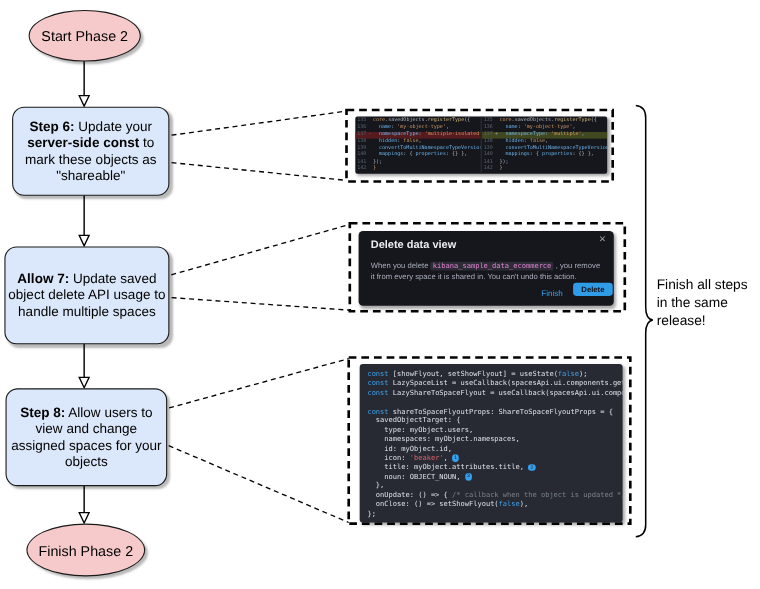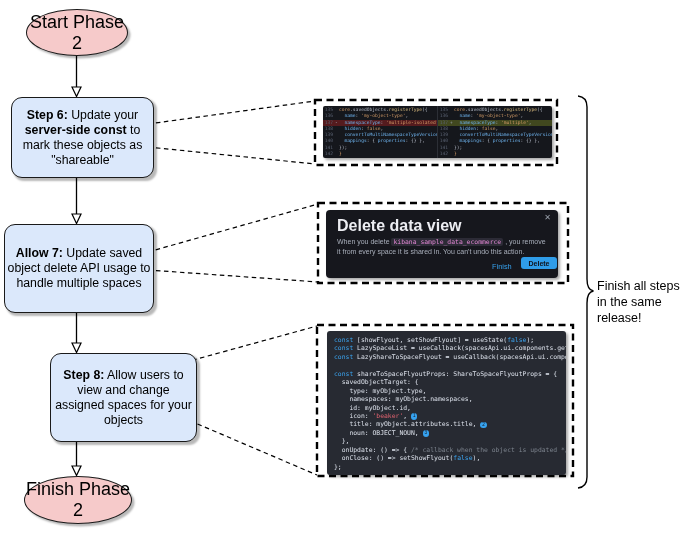--- a/index.html
+++ b/index.html
@@ -5,60 +5,60 @@
   html,body{margin:0;padding:0;background:#fff;}
   #canvas{position:relative;width:691px;height:535px;background:#ffffff;overflow:hidden;
           font-family:"Liberation Sans",sans-serif;color:#000;}
   svg.layer{position:absolute;left:0;top:0;pointer-events:none;}
 
   
   .node{position:absolute;display:flex;align-items:center;justify-content:center;
         text-align:center;background:#dbe8fb;border:1.3px solid #1a1a1a;border-radius:11px;
         box-shadow:2.5px 2.5px 2px rgba(0,0,0,.28);font-size:12.3px;line-height:15px;padding:2px;}
   .ellipse{position:absolute;display:flex;align-items:center;justify-content:center;
-        text-align:center;background:#f6caca;border:1.3px solid #1a1a1a;border-radius:50%;
-        box-shadow:2.5px 2.5px 2px rgba(0,0,0,.28);font-size:18px;}
+        text-align:left;background:#f6caca;border:1.3px solid #1a1a1a;border-radius:50%;
+        box-shadow:2.5px 2.5px 2px rgba(0,0,0,.28);font-size:13px;}
   .tk.b{font-weight:700;}
 
   
   .shot{position:absolute;border-radius:2px;box-shadow:2px 2px 3px rgba(0,0,0,.35);}
   #diff-inner{left:323px;top:106px;width:229px;height:52px;background:#15171c;display:flex;
               font-family:"DejaVu Sans Mono",monospace;overflow:hidden;}
   .dpanel{flex:1;padding-top:1px;overflow:hidden;}
   .dpanel + .dpanel{border-left:1px solid #2c2f36;}
   .dpanel .cl{white-space:pre;height:6.3px;line-height:6.3px;font-size:4.6px;color:#aeb4c0;}
   .dpanel .ln{display:inline-block;width:10px;text-align:right;padding-right:2px;color:#5a6272;}
   .dpanel .gut{display:inline-block;width:4px;color:#9aa1ad;}
   .cl.del{background:#551b1e;}
   .cl.add{background:#41481f;}
   .tk.o{color:#d19a66;} .tk.bl{color:#6fb5f0;} .tk.y{color:#d7ba7d;} .tk.p{color:#aeb4c0;}
 
   
   #modal-inner{left:326px;top:210px;width:232px;height:68px;background:#16171d;border-radius:4px;}
-  #modal-title{position:absolute;left:11px;top:7px;font-size:16px;font-weight:700;color:#ecedf2;}
+  #modal-title{position:absolute;left:11px;top:7px;font-size:10px;font-weight:700;color:#ecedf2;}
   #modal-close{position:absolute;right:7px;top:3px;font-size:8px;color:#9aa0ab;cursor:default;}
   #modal-body{position:absolute;left:11px;top:27px;width:214px;font-size:7px;line-height:10px;color:#a8aeba;}
   .tk.code{background:#2c2b36;color:#e186d3;font-family:"DejaVu Sans Mono",monospace;
            font-size:6.4px;padding:0 2px;border-radius:2px;margin-top:36px;}
   #modal-cancel{position:absolute;left:166px;top:52px;font-size:7.4px;color:#36a2ef;}
   #modal-delete{position:absolute;left:195px;top:47px;width:36px;height:12px;background:#2f9ce8;
            color:#10121a;font-size:7px;font-weight:700;border:none;border-radius:3px;
            display:flex;align-items:center;justify-content:center;}
 
   
   #code3-inner{left:327px;top:331px;width:239px;height:139px;background:#272a32;border-radius:3px;
                font-family:"DejaVu Sans Mono",monospace;padding-top:5px;overflow:hidden;}
   #code3-inner .cl{white-space:pre;height:8.45px;line-height:8.45px;font-size:6.4px;
                    color:#dbe0ea;padding-left:7px;}
   .tk.kw{color:#3ba4f0;margin-top:28px;} .tk.cy{color:#3ba4f0;} .tk.rd{color:#e0626f;margin-top:36px;} .tk.cm{color:#7b828c;}
   .tk.badge{display:inline-block;width:6.5px;height:6.5px;border-radius:50%;background:#36a2ef;
             color:#151820;font-size:4.6px;line-height:6.6px;text-align:center;
             font-family:"Liberation Sans",sans-serif;vertical-align:0.5px;}
 
-  #brace-note{position:absolute;left:597px;top:278px;width:92px;font-size:12.5px;line-height:16px;}
+  #brace-note{position:absolute;left:597px;top:251px;width:92px;font-size:12.5px;line-height:16px;}
 </style>
 </head>
 <body>
 
 <div id="canvas">
 
   <svg class="layer" width="691" height="535" viewBox="0 0 691 535">
 
     <g stroke="#000" stroke-width="1.3">
       <line x1="76.5" y1="54" x2="76.5" y2="87"></line>
@@ -96,21 +96,21 @@
   </div>
 
   <div class="node" style="left:11px;top:97px;width:137px;height:75px;">
     <span><span class="tk b">Step 6:</span><span class="tk "> Update your </span><span class="tk b">server-side const</span><span class="tk "> to mark these objects as "shareable"</span></span>
   </div>
 
   <div class="node" style="left:4px;top:224px;width:144px;height:83px;">
     <span><span class="tk b">Allow 7:</span><span class="tk "> Update saved object delete API usage to handle multiple spaces</span></span>
   </div>
 
-  <div class="node" style="left:5px;top:353px;width:141px;height:83px;margin-left:45px;">
+  <div class="node" style="left:5px;top:353px;width:141px;height:83px;">
     <span><span class="tk b">Step 8:</span><span class="tk "> Allow users to view and change assigned spaces for your objects</span></span>
   </div>
 
   <div class="ellipse" style="left:24px;top:476px;width:106px;height:46px;">
     <span>Finish Phase 2</span>
   </div>
 
   <div class="shot" id="diff-inner">
     <div class="dpanel">
         <div class="cl "><span class="ln">135</span><span class="gut"></span><span class="tk o">core</span><span class="tk p">.savedObjects.</span><span class="tk y">registerType</span><span class="tk p">({</span></div>
@@ -142,21 +142,21 @@
     <div id="modal-delete">Delete</div>
   </div>
 
   <div class="shot" id="code3-inner">
       <div class="cl "><span class="tk kw">const</span><span class="tk "> [showFlyout, setShowFlyout] = useState(</span><span class="tk cy">false</span><span class="tk ">);</span></div>
       <div class="cl "><span class="tk kw">const</span><span class="tk "> LazySpaceList = useCallback(spacesApi.ui.components.getSpaceLis</span></div>
       <div class="cl "><span class="tk kw">const</span><span class="tk "> LazyShareToSpaceFlyout = useCallback(spacesApi.ui.components.ge</span></div>
       <div class="cl "></div>
       <div class="cl "><span class="tk kw">const</span><span class="tk "> shareToSpaceFlyoutProps: ShareToSpaceFlyoutProps = {</span></div>
       <div class="cl "><span class="tk ">  savedObjectTarget: {</span></div>
-      <div class="cl "><span class="tk ">    type: myObject.type,</span></div>
+      <div class="cl "><span class="tk ">    type: myObject.users,</span></div>
       <div class="cl "><span class="tk ">    namespaces: myObject.namespaces,</span></div>
       <div class="cl "><span class="tk ">    id: myObject.id,</span></div>
       <div class="cl "><span class="tk ">    icon: </span><span class="tk rd">'beaker'</span><span class="tk ">, </span><span class="tk badge">1</span></div>
       <div class="cl "><span class="tk ">    title: myObject.attributes.title, </span><span class="tk badge">2</span></div>
       <div class="cl "><span class="tk ">    noun: OBJECT_NOUN, </span><span class="tk badge">3</span></div>
       <div class="cl "><span class="tk ">  },</span></div>
       <div class="cl "><span class="tk ">  onUpdate: () =&gt; { </span><span class="tk cm">/* callback when the object is updated */</span></div>
       <div class="cl "><span class="tk ">  onClose: () =&gt; setShowFlyout(</span><span class="tk cy">false</span><span class="tk ">),</span></div>
       <div class="cl "><span class="tk ">};</span></div>
     </div>

